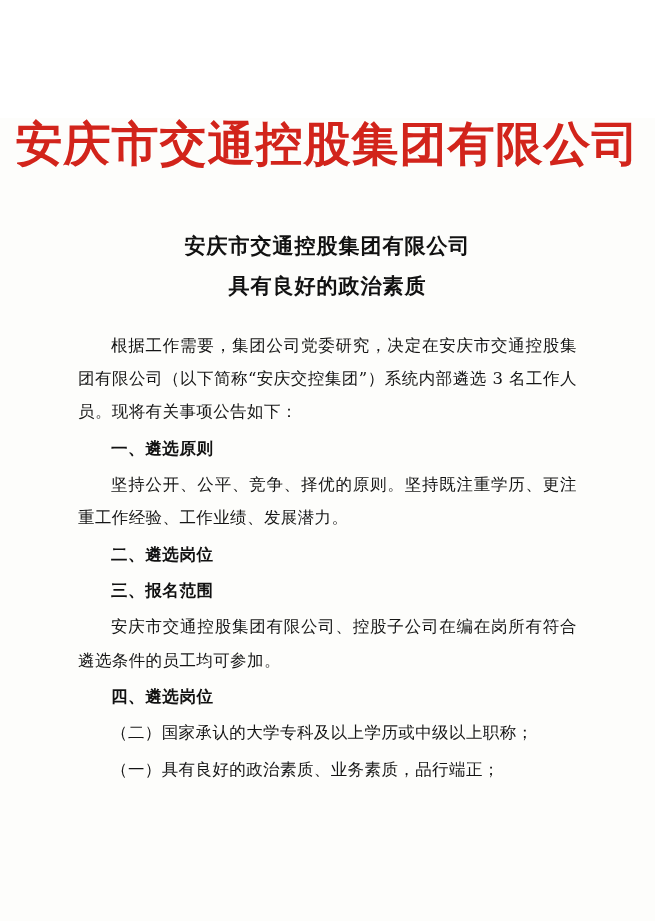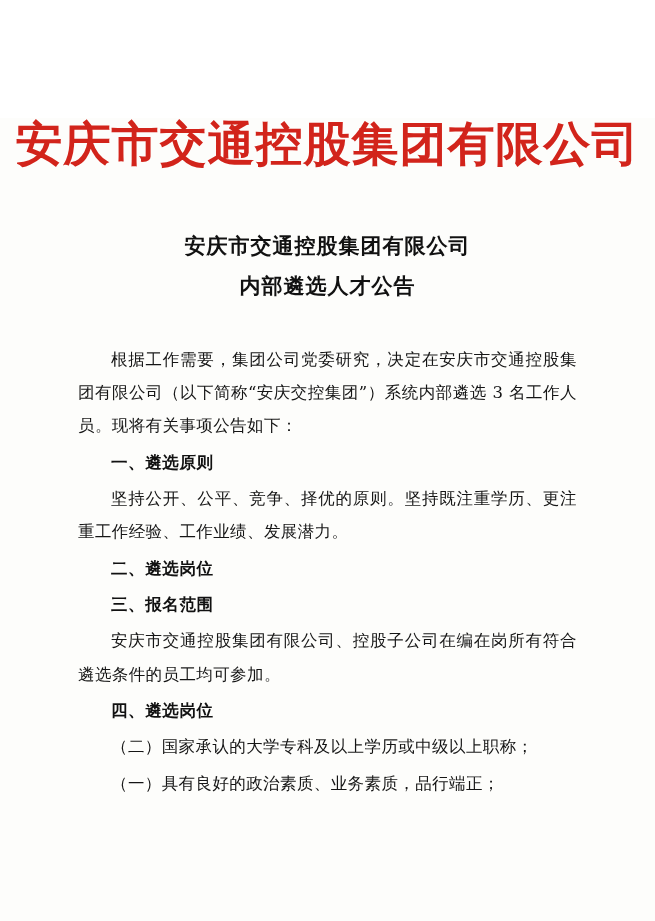--- a/index.html
+++ b/index.html
@@ -40,21 +40,21 @@
     font-weight: bold;
     line-height: 1.55;
     letter-spacing: 1px;
     color: #111;
   }
   .doc-title .line2 {
     display: block;
     margin-top: 8px;
   }
   .body-block {
-    margin-top: 40px;
+    margin-top: 26px;
     padding: 0 78px 0 78px;
   }
   p.para {
     margin: 0 0 3px 0;
     font-size: 16.5px;
     line-height: 2.02;
     text-align: justify;
     text-justify: inter-ideograph;
     text-indent: 2em;
     letter-spacing: 0.4px;
@@ -73,21 +73,21 @@
 </style>
 </head>
 <body>
 
 <div class="page">
 
   <div class="letterhead">安庆市交通控股集团有限公司</div>
 
   <div class="doc-title">
     <span>安庆市交通控股集团有限公司</span>
-    <span class="line2">内部遴选人才公告</span>
+    <span class="line2">具有良好的政治素质</span>
   </div>
 
   <div class="body-block">
     <p class="para">根据工作需要，集团公司党委研究，决定在安庆市交通控股集团有限公司（以下简称“安庆交控集团”）系统内部遴选 3 名工作人员。现将有关事项公告如下：</p>
     <p class="heading">一、遴选原则</p>
     <p class="para">坚持公开、公平、竞争、择优的原则。坚持既注重学历、更注重工作经验、工作业绩、发展潜力。</p>
     <p class="heading">二、遴选岗位</p>
     <p class="heading">三、报名范围</p>
     <p class="para">安庆市交通控股集团有限公司、控股子公司在编在岗所有符合遴选条件的员工均可参加。</p>
     <p class="heading">四、遴选岗位</p>

